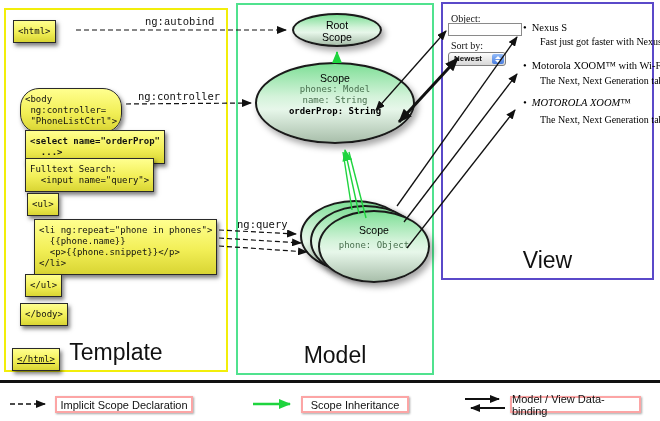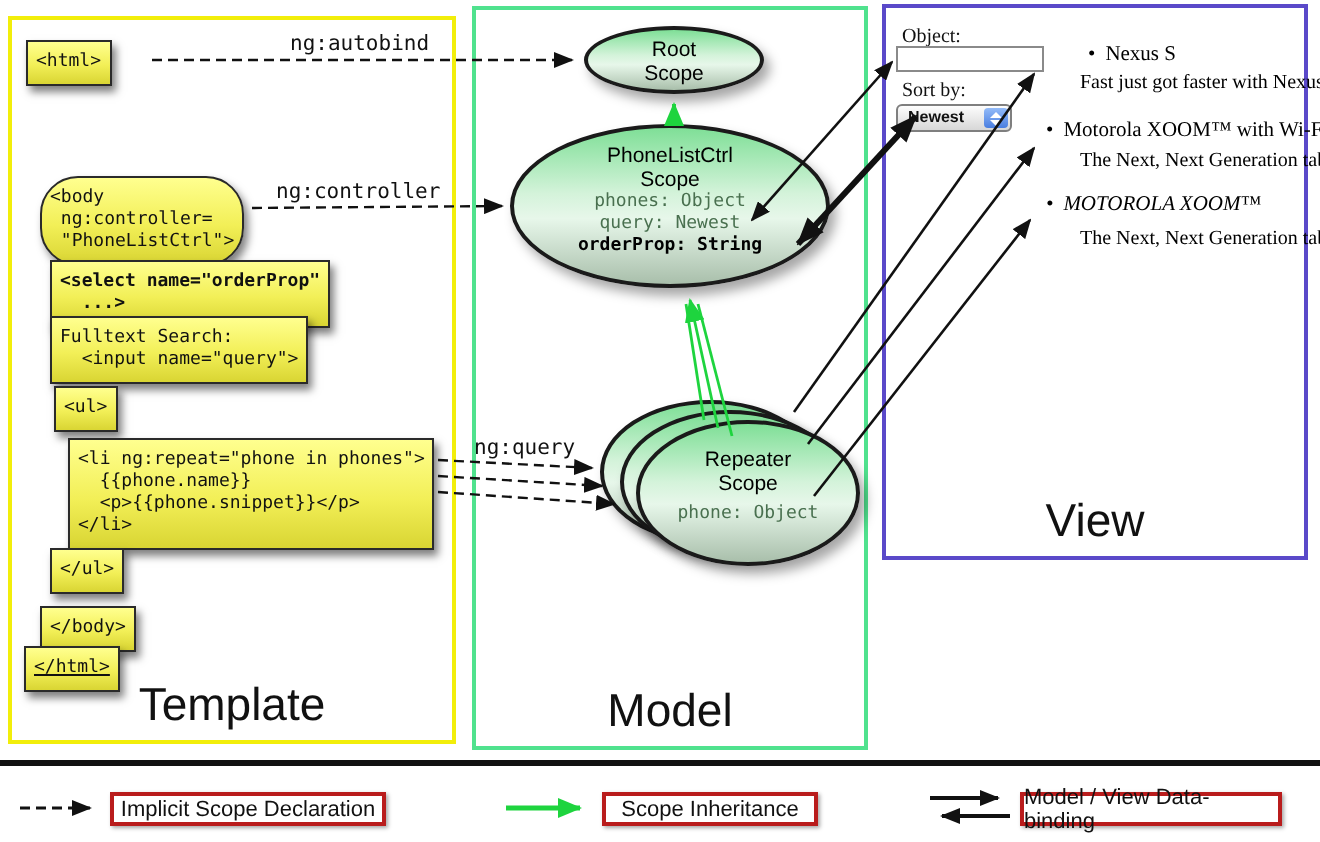--- a/index.html
+++ b/index.html
@@ -36,21 +36,21 @@
            background:linear-gradient(180deg,#93bbf8,#4a7ee0);display:flex;flex-direction:column;
            align-items:center;justify-content:center;gap:1px;}
   .tri-up{width:0;height:0;border-left:3px solid transparent;border-right:3px solid transparent;
           border-bottom:3px solid #fff;}
   .tri-down{width:0;height:0;border-left:3px solid transparent;border-right:3px solid transparent;
             border-top:3px solid #fff;}
   .vitem-name{position:absolute;z-index:2;font-size:10.5px;color:#000;white-space:nowrap;}
   .vitem-desc{position:absolute;z-index:2;font-size:10px;color:#000;white-space:nowrap;}
   .bullet{display:inline-block;margin-right:5px;}
   #separator{position:absolute;left:0;top:380px;width:660px;height:3px;background:#111;z-index:2;}
-  .legendbox{position:absolute;z-index:2;height:17px;box-sizing:border-box;border:2px solid #b91c1c;
+  .legendbox{position:absolute;z-index:2;height:17px;box-sizing:border-box;border:2px solid #fca5a5;
              background:#fff;display:flex;align-items:center;justify-content:center;
              font-size:11px;color:#111;box-shadow:1px 1px 2px rgba(0,0,0,.35);}
   #arrow-layer{position:absolute;left:0;top:0;width:660px;height:421px;z-index:3;pointer-events:none;}
 </style>
 </head>
 <body>
 
 <div id="canvas">
 
   <div class="panel" id="panel-template">
@@ -71,59 +71,57 @@
   ...&gt;</div>
   <div class="codebox" style="left:25px;top:158px;">Fulltext Search:
   &lt;input name="query"&gt;</div>
   <div class="codebox" style="left:27px;top:193px;">&lt;ul&gt;</div>
   <div class="codebox" style="left:34px;top:219px;">&lt;li ng:repeat="phone in phones"&gt;
   {{phone.name}}
   &lt;p&gt;{{phone.snippet}}&lt;/p&gt;
 &lt;/li&gt;</div>
   <div class="codebox" style="left:25px;top:274px;">&lt;/ul&gt;</div>
   <div class="codebox" style="left:20px;top:303px;">&lt;/body&gt;</div>
-  <div class="codebox" style="left:12px;top:323px;text-decoration:underline;">&lt;/html&gt;</div>
+  <div class="codebox" style="left:12px;top:348px;text-decoration:underline;">&lt;/html&gt;</div>
 
-  <div class="nglabel" style="left:145px;top:16px;">ng:autobind</div>
+  <div class="nglabel" style="left:145px;top:16px;font-family:Liberation Mono, monospace;">ng:autobind</div>
   <div class="nglabel" style="left:138px;top:90px;">ng:controller</div>
   <div class="nglabel" style="left:237px;top:218px;">ng:query</div>
 
   <div class="ellipse" style="left:292px;top:13px;width:90px;height:34px;padding-top:4px;">
     <span class="e-title">Root</span>
     <span class="e-title">Scope</span>
   </div>
 
   <div class="ellipse" style="left:255px;top:62px;width:160px;height:82px;padding-top:8px;">
-    <span class="e-title">PhoneListCtrl</span>
     <span class="e-title">Scope</span>
-    <span class="e-prop">phones: Object</span>
-    <span class="e-prop">query: Newest</span>
+    <span class="e-prop">phones: Model</span>
+    <span class="e-prop">name: String</span>
     <span class="e-prop boldprop">orderProp: String</span>
   </div>
 
   <div class="ellipse" style="left:300px;top:200px;width:110px;height:72px;"></div>
   <div class="ellipse" style="left:310px;top:205px;width:110px;height:72px;"></div>
   <div class="ellipse" style="left:318px;top:210px;width:112px;height:73px;padding-top:12px;">
-    <span class="e-title">Repeater</span>
     <span class="e-title">Scope</span>
     <span class="e-prop" style="margin-top:4px;">phone: Object</span>
   </div>
 
   <div class="viewlabel serif" style="left:451px;top:13px;">Object:</div>
   <input id="search-input" type="text" style="">
   <div class="viewlabel serif" style="left:451px;top:40px;">Sort by:</div>
   <div id="sort-dropdown">
     <span>Newest</span>
     <span class="stepper">
       <span class="tri-up"></span>
         <span class="tri-down"></span>
     </span>
   </div>
 
-  <div class="vitem-name serif" style="left:544px;top:22px;">
+  <div class="vitem-name serif" style="left:523px;top:22px;">
     <span class="bullet">•</span><span>Nexus S</span>
   </div>
   <div class="vitem-desc serif" style="left:540px;top:36px;">Fast just got faster with Nexus S.</div>
 
   <div class="vitem-name serif" style="left:523px;top:60px;">
     <span class="bullet">•</span><span>Motorola XOOM™ with Wi-Fi</span>
   </div>
   <div class="vitem-desc serif" style="left:540px;top:75px;">The Next, Next Generation tablet.</div>
 
   <div class="vitem-name serif" style="left:523px;top:97px;font-style:italic;">

